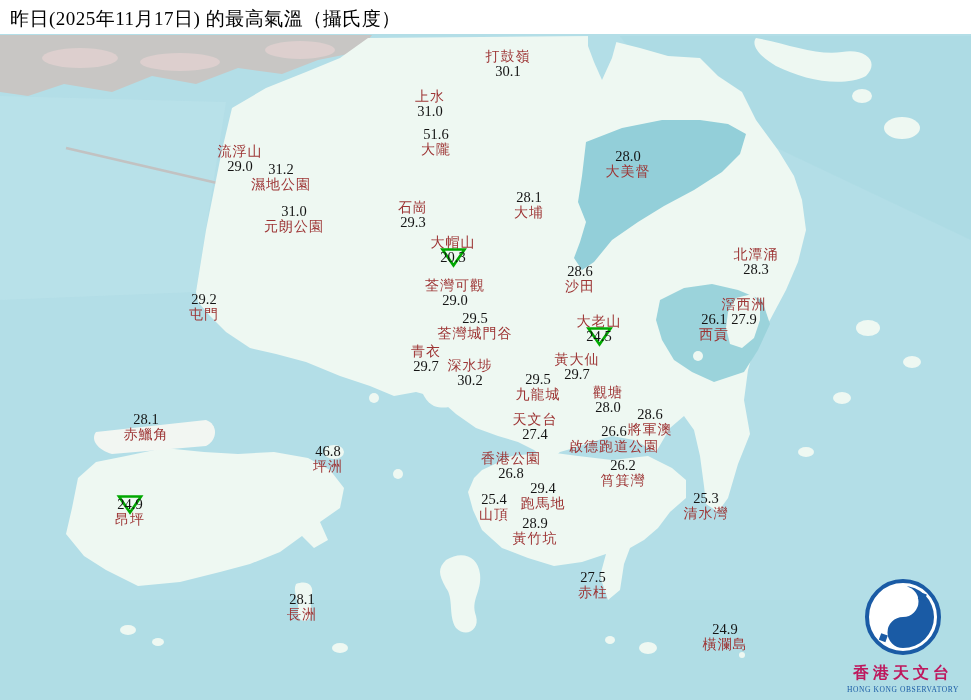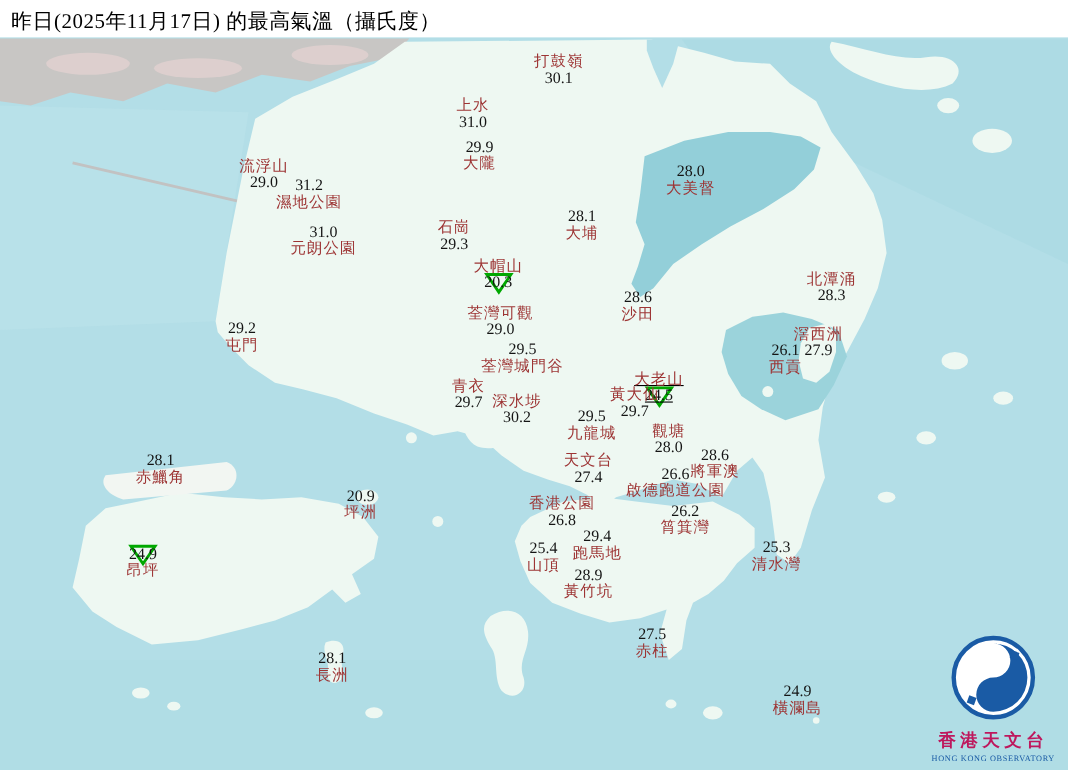--- a/index.html
+++ b/index.html
@@ -108,21 +108,21 @@
   <div id="stations">
       <div class="station" style="left: 508px; top: 49px;">
         <div class="st-name">打鼓嶺</div>
         <div class="st-temp">30.1</div>
       </div>
       <div class="station" style="left: 430px; top: 89px;">
         <div class="st-name">上水</div>
         <div class="st-temp">31.0</div>
       </div>
       <div class="station" style="left: 436px; top: 127px;">
-        <div class="st-temp">29.9</div>
+        <div class="st-temp">51.6</div>
         <div class="st-name">大隴</div>
       </div>
       <div class="station" style="left: 240px; top: 144px;">
         <div class="st-name">流浮山</div>
         <div class="st-temp">29.0</div>
       </div>
       <div class="station" style="left: 281px; top: 162px;">
         <div class="st-temp">31.2</div>
         <div class="st-name">濕地公園</div>
       </div>
@@ -153,37 +153,37 @@
         <div class="st-temp">28.3</div>
       </div>
       <div class="station" style="left: 580px; top: 264px;">
         <div class="st-temp">28.6</div>
         <div class="st-name">沙田</div>
       </div>
       <div class="station" style="left: 455px; top: 278px;">
         <div class="st-name">荃灣可觀</div>
         <div class="st-temp">29.0</div>
       </div>
-      <div class="station" style="left: 220px; top: 292px;">
+      <div class="station" style="left: 204px; top: 292px;">
         <div class="st-temp">29.2</div>
         <div class="st-name">屯門</div>
       </div>
       <div class="station" style="left: 475px; top: 311px;">
         <div class="st-temp">29.5</div>
         <div class="st-name">荃灣城門谷</div>
       </div>
       <div class="station" style="left: 744px; top: 297px;">
         <div class="st-name">滘西洲</div>
         <div class="st-temp">27.9</div>
       </div>
       <div class="station" style="left: 678px; top: 312px; margin-left: 36px;">
         <div class="st-temp">26.1</div>
         <div class="st-name">西貢</div>
       </div>
-      <div class="station" style="left: 599px; top: 338px; text-decoration: underline;">
+      <div class="station" style="left: 599px; top: 314px;">
         <div class="st-name">大老山</div>
         <div class="st-temp">24.5<span class="st-marker"><svg width="28" height="22" viewBox="0 0 28 22">
               <polygon points="3,3 25,3 14,19" fill="none" stroke="#00a800" stroke-width="2.6"></polygon>
             </svg></span></div>
       </div>
       <div class="station" style="left: 426px; top: 344px;">
         <div class="st-name">青衣</div>
         <div class="st-temp">29.7</div>
       </div>
       <div class="station" style="left: 470px; top: 358px;">
@@ -212,21 +212,21 @@
       </div>
       <div class="station" style="left: 614px; top: 424px;">
         <div class="st-temp">26.6</div>
         <div class="st-name">啟德跑道公園</div>
       </div>
       <div class="station" style="left: 146px; top: 412px;">
         <div class="st-temp">28.1</div>
         <div class="st-name">赤鱲角</div>
       </div>
       <div class="station" style="left: 328px; top: 444px;">
-        <div class="st-temp">20.9</div>
+        <div class="st-temp">46.8</div>
         <div class="st-name">坪洲</div>
       </div>
       <div class="station" style="left: 511px; top: 451px;">
         <div class="st-name">香港公園</div>
         <div class="st-temp">26.8</div>
       </div>
       <div class="station" style="left: 623px; top: 458px;">
         <div class="st-temp">26.2</div>
         <div class="st-name">筲箕灣</div>
       </div>

